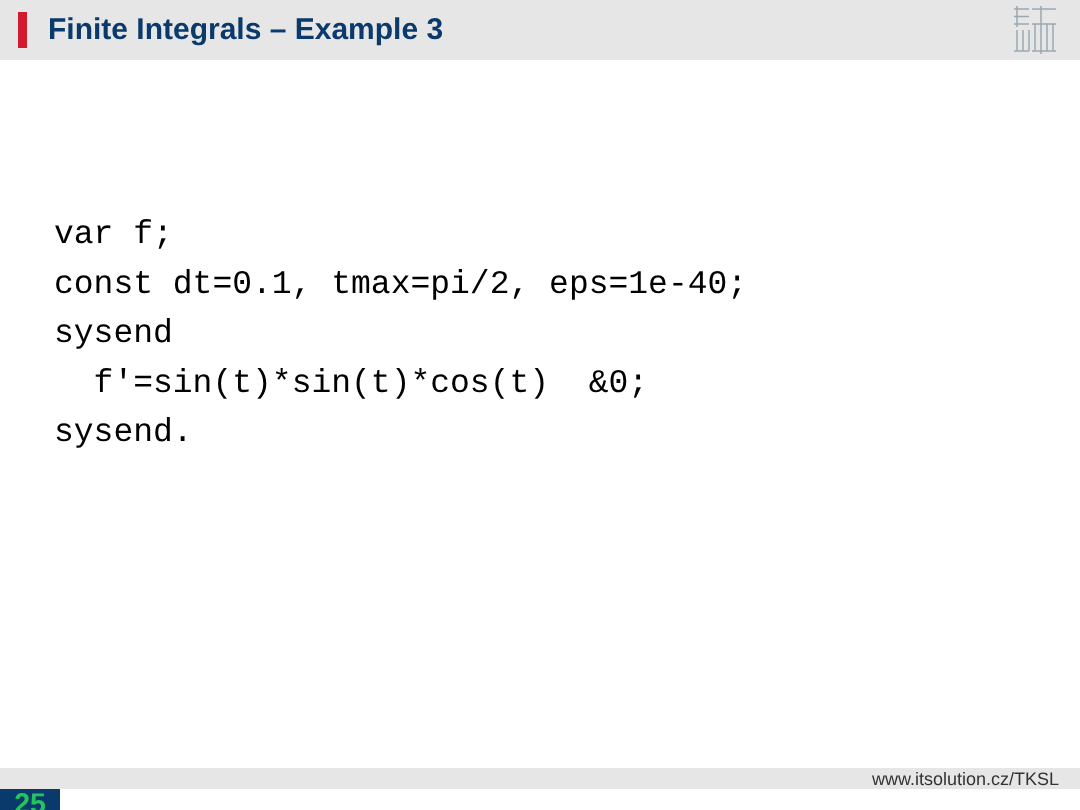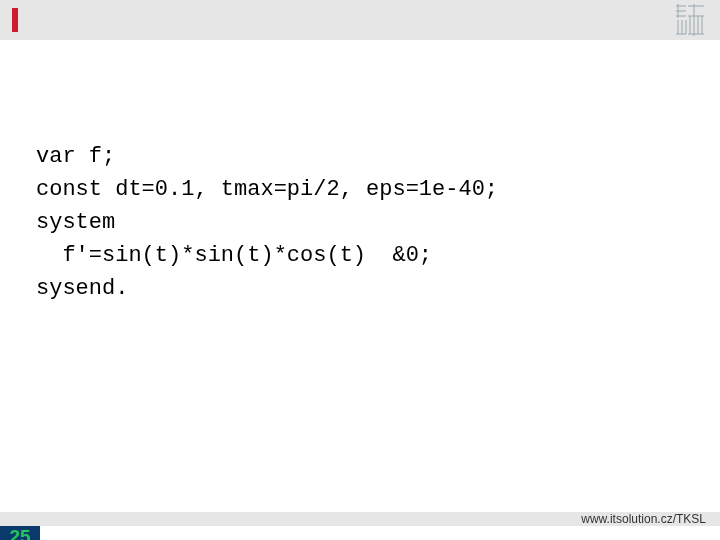--- a/index.html
+++ b/index.html
@@ -16,20 +16,21 @@
   .footer-sep { width: 5px; background: #d11a2d; }
   .footer-page { width: 40px; background: #0a3a6b; color: #22c55e; display: flex; align-items: center; justify-content: center; font-size: 19px; font-weight: bold; }
 </style>
 </head>
 <body>
 
 <div class="slide">
 
   <div class="header">
     <div class="accent-bar"></div>
+    <div class="title">Finite Integrals – Example 3</div>
     <div class="logo">
       <svg width="32" height="32" viewBox="0 0 32 32">
         <g stroke="#9aa7b0" stroke-width="1" fill="none">
           <line x1="2" y1="2" x2="12" y2="2"></line>
           <line x1="2" y1="7" x2="12" y2="7"></line>
           <line x1="2" y1="12" x2="12" y2="12"></line>
           <line x1="4" y1="0" x2="4" y2="14"></line>
           <line x1="14" y1="2" x2="30" y2="2"></line>
           <line x1="14" y1="12" x2="30" y2="12"></line>
           <line x1="14" y1="30" x2="30" y2="30"></line>
@@ -42,21 +43,21 @@
           <line x1="12" y1="16" x2="12" y2="30"></line>
           <line x1="2" y1="30" x2="12" y2="30"></line>
         </g>
       </svg>
     </div>
   </div>
 
   <div class="content">
     <div class="code"><span>var f;</span>
 <span>const dt=0.1, tmax=pi/2, eps=1e-40;</span>
-<span>system</span>
+<span>sysend</span>
 <span>  f'=sin(t)*sin(t)*cos(t)  &amp;0;</span>
 <span>sysend.</span></div>
   </div>
 
   <div class="footer">
     <div class="footer-spacer">
       <span>www.itsolution.cz/TKSL</span>
     </div>
     <div class="footer-sep"></div>
     <div class="footer-page">25</div>

